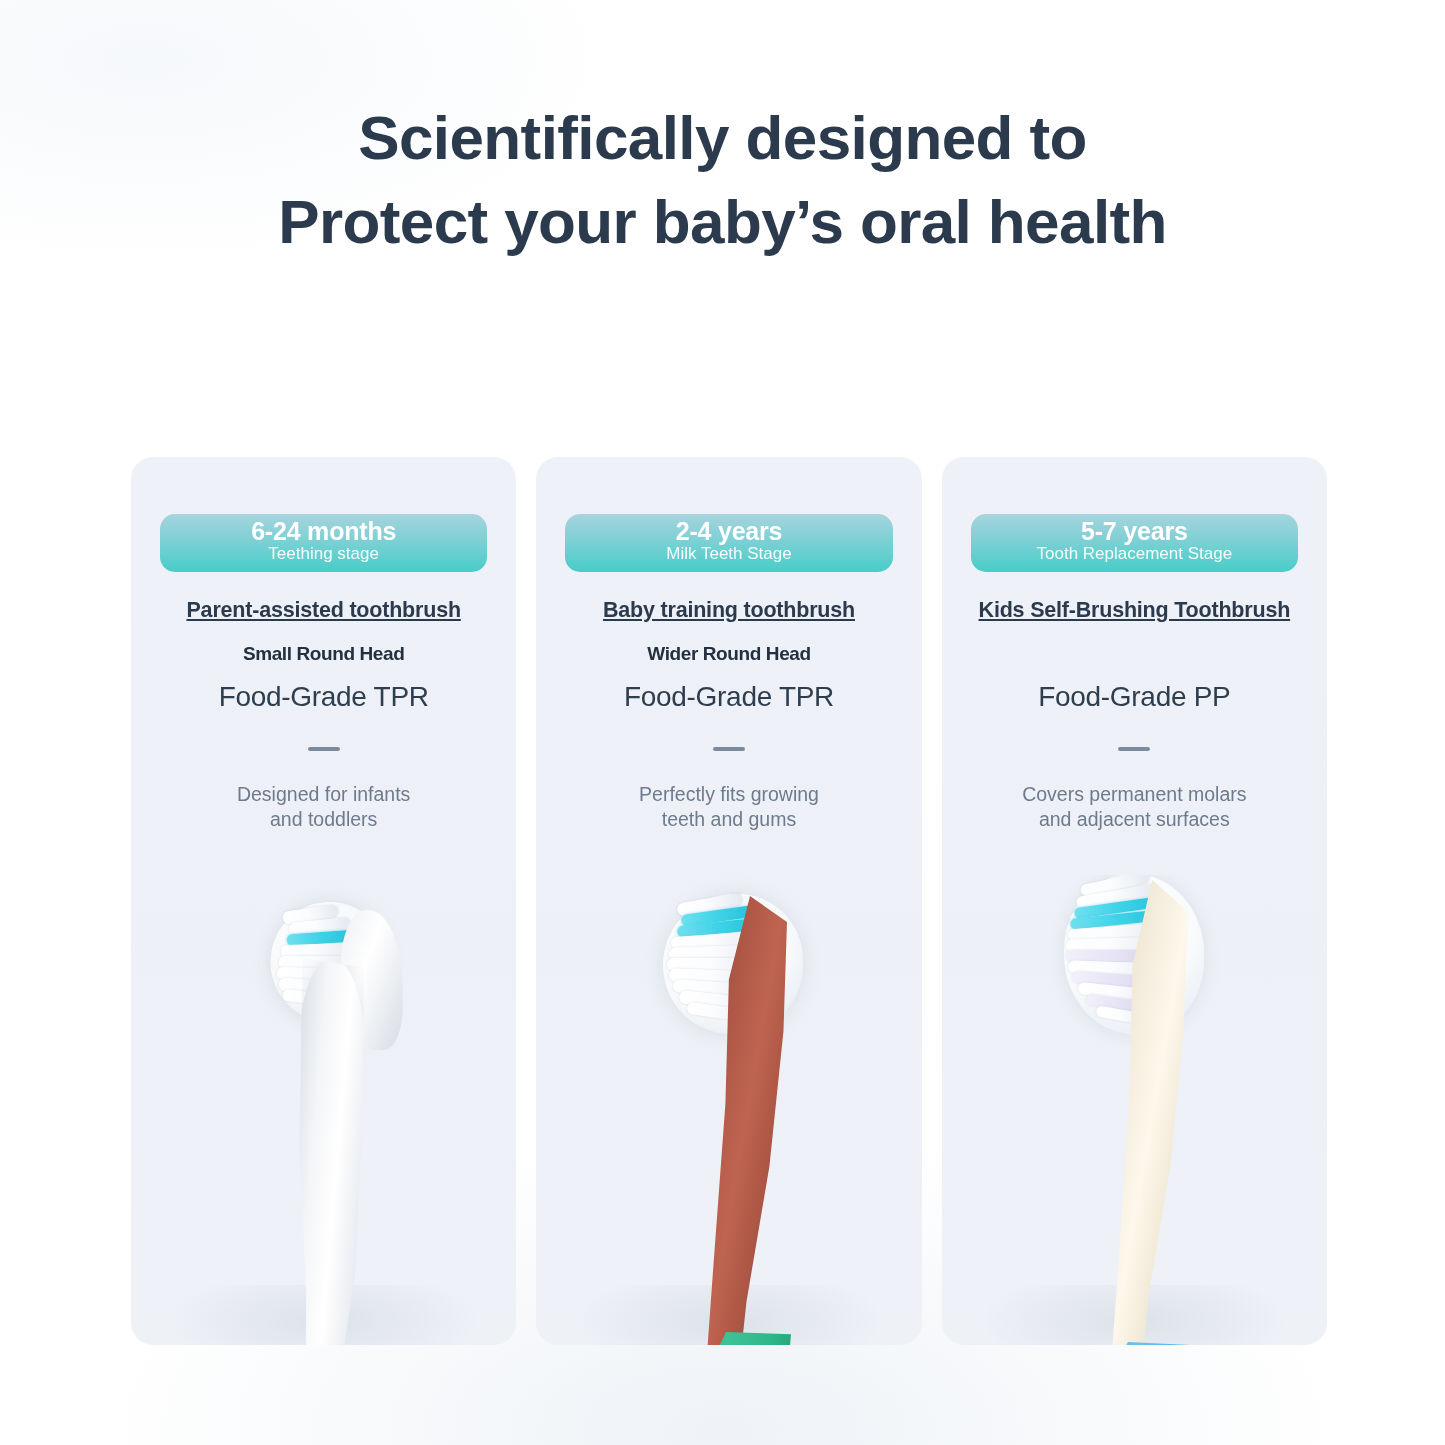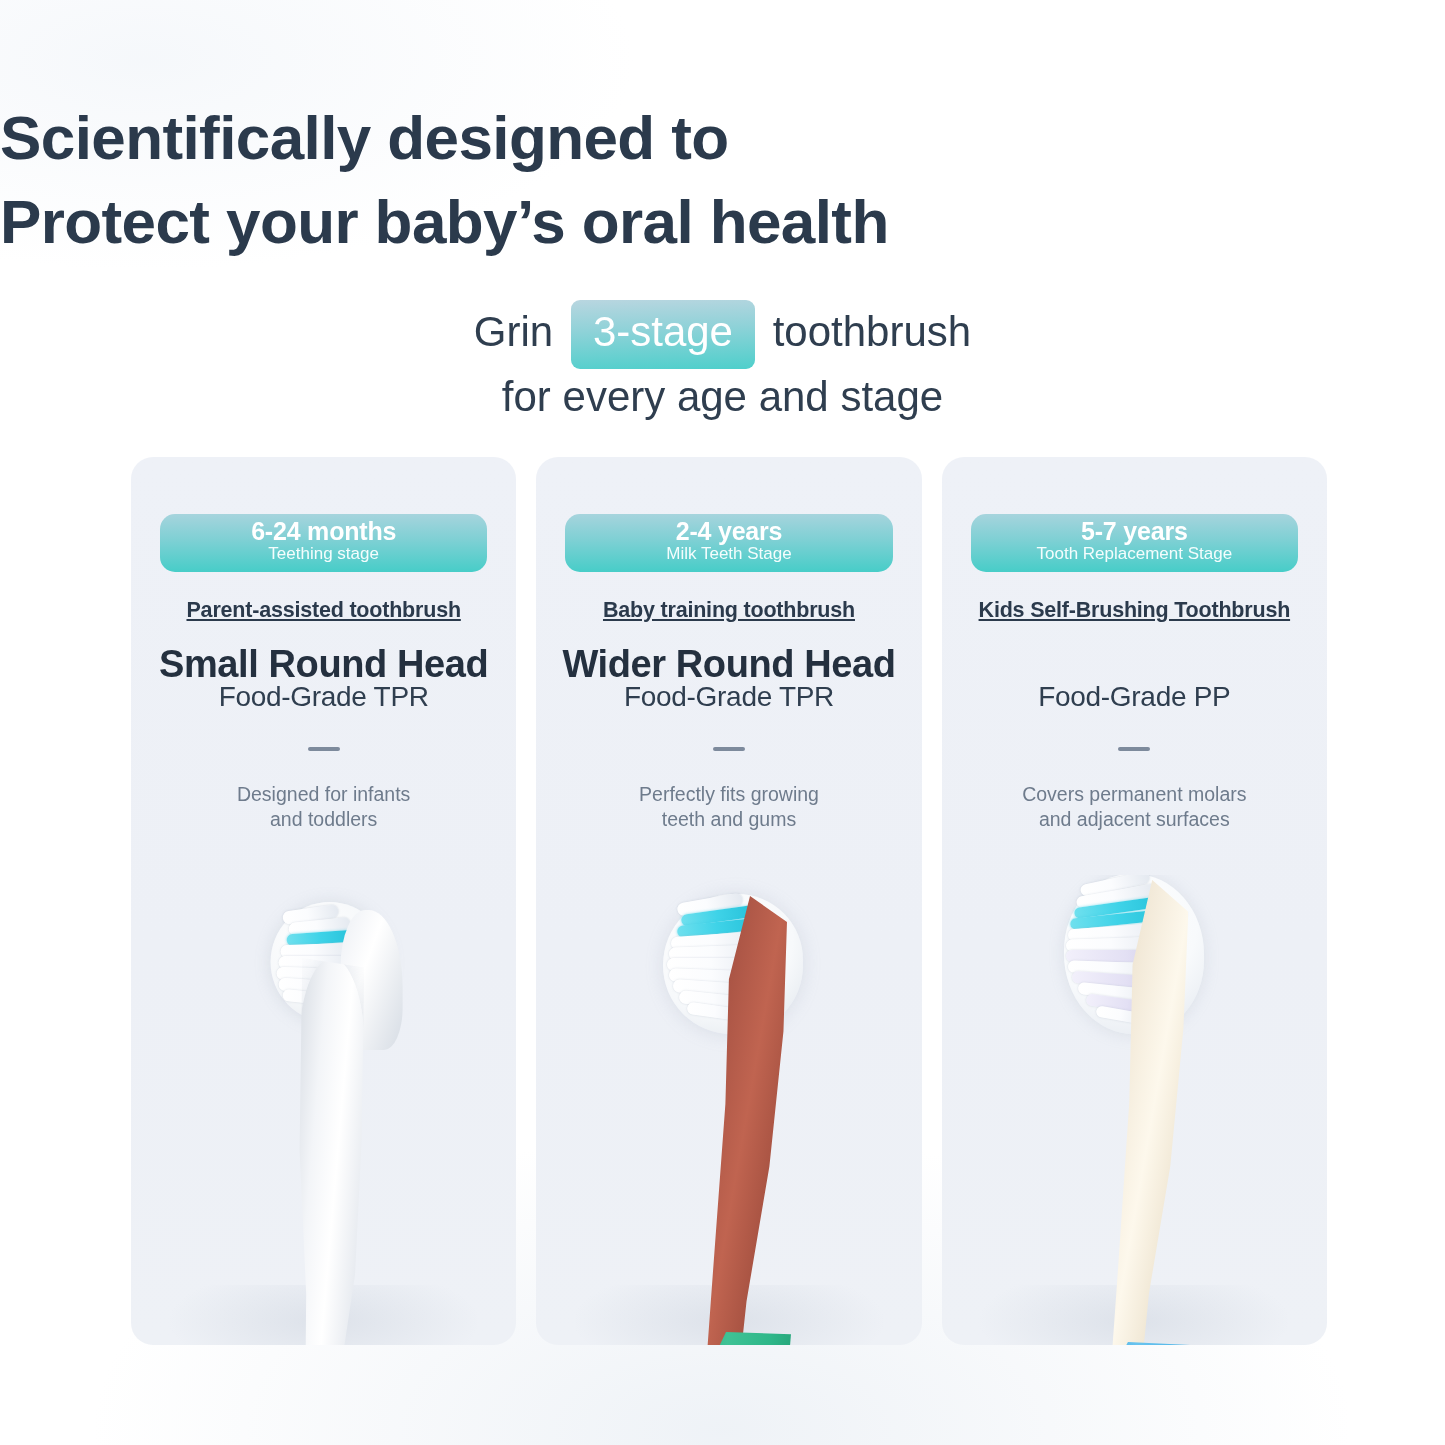--- a/index.html
+++ b/index.html
@@ -16,21 +16,21 @@
     width:1445px; height:1445px;
     background:
       radial-gradient(ellipse 900px 420px at 50% 1430px, rgba(225,232,240,0.55) 0%, rgba(255,255,255,0) 70%),
       radial-gradient(ellipse 700px 300px at 10% 60px, rgba(236,241,247,0.5) 0%, rgba(255,255,255,0) 70%),
       #ffffff;
   }
 
   
   .headline {
     position:absolute; top:96px; left:0; width:1445px;
-    text-align:left;
+    text-align:center;
     font-size:62px;
     font-weight:bold;
     line-height:1.35;
     letter-spacing:-0.6px;
     color:#2b3a4c;
   }
   .headline .l2 { display:block; }
 
   
   .subtitle {
@@ -91,21 +91,21 @@
     position:absolute; top:141px; left:8px; right:8px;
     text-align:center;
     font-size:21.5px; font-weight:bold;
     color:#2b3a4c;
     letter-spacing:-0.2px;
     text-decoration:underline;
   }
   .main-head {
     position:absolute; top:186px; left:6px; right:6px;
     text-align:center;
-    font-size:38px; font-weight:bold;
+    font-size:19px; font-weight:bold;
     color:#24303f;
     letter-spacing:-0.4px;
   }
   .material {
     position:absolute; top:224px; left:6px; right:6px;
     text-align:center;
     font-size:28px; font-weight:400;
     color:#2f3e4f;
     letter-spacing:-0.3px;
   }
@@ -235,28 +235,20 @@
 </head>
 <body>
 
 <div id="page">
 
   <h1 class="headline">
     <span>Scientifically designed to</span>
     <span class="l2">Protect your baby’s oral health</span>
   </h1>
 
-  <div class="subtitle">
-    <span class="sub-row">
-      <span>Grin</span>
-      <span class="pill">3-stage</span>
-      <span>toothbrush</span>
-    </span>
-    <span class="sub-row">for every age and stage</span>
-  </div>
 
   <div class="cards">
 
     <div class="card">
       <div class="badge">
         <div class="badge-age">6-24 months</div>
         <div class="badge-stage">Teething stage</div>
       </div>
       <div class="sub-head">Parent-assisted toothbrush</div>
       <div class="main-head">Small Round Head</div>

